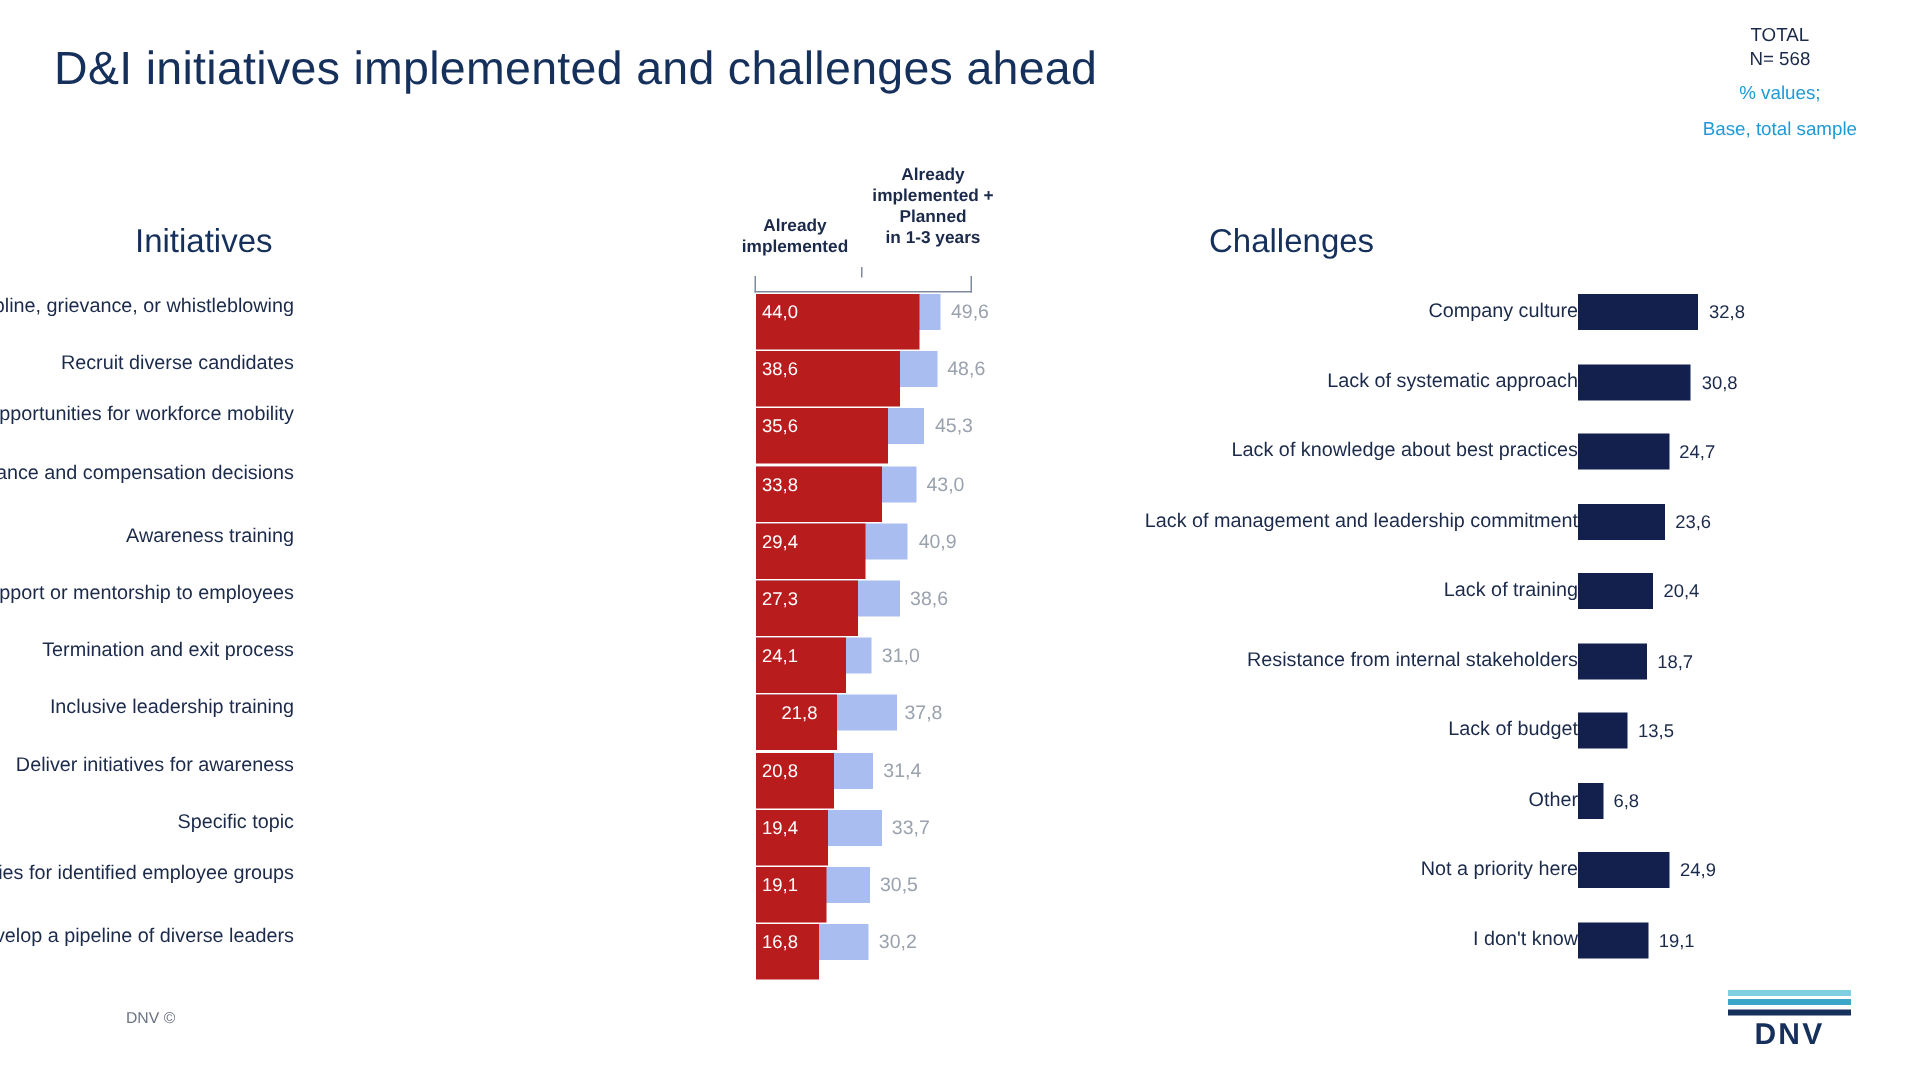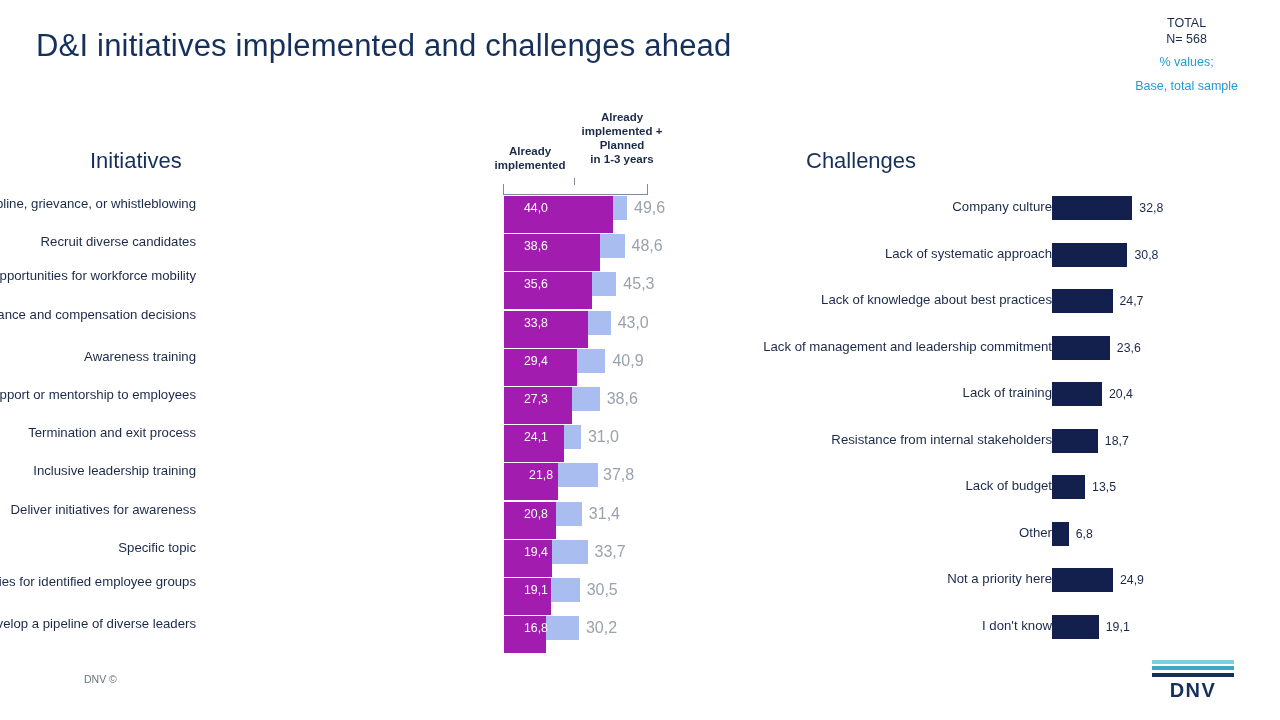--- a/index.html
+++ b/index.html
@@ -112,32 +112,32 @@
     left: 0;
     top: 0;
     height: 24px;
     background: #a9bdf0;
   }
   .bar-dark {
     position: absolute;
     left: 0;
     top: 0;
     height: 37px;
-    background: #a21caf;
+    background: #b91c1c;
     color: #ffffff;
     font-size: 12.3px;
     line-height: 24px;
-    padding-left: 20px;
+    padding-left: 4px;
     box-sizing: border-box;
     white-space: nowrap;
   }
   .val-light {
     position: absolute;
     top: 0;
-    font-size: 16px;
+    font-size: 13px;
     line-height: 24px;
     color: #9aa2ae;
     white-space: nowrap;
   }
 
   
   #challenges-chart {
     position: absolute;
     left: 700px;
     top: 196px;

